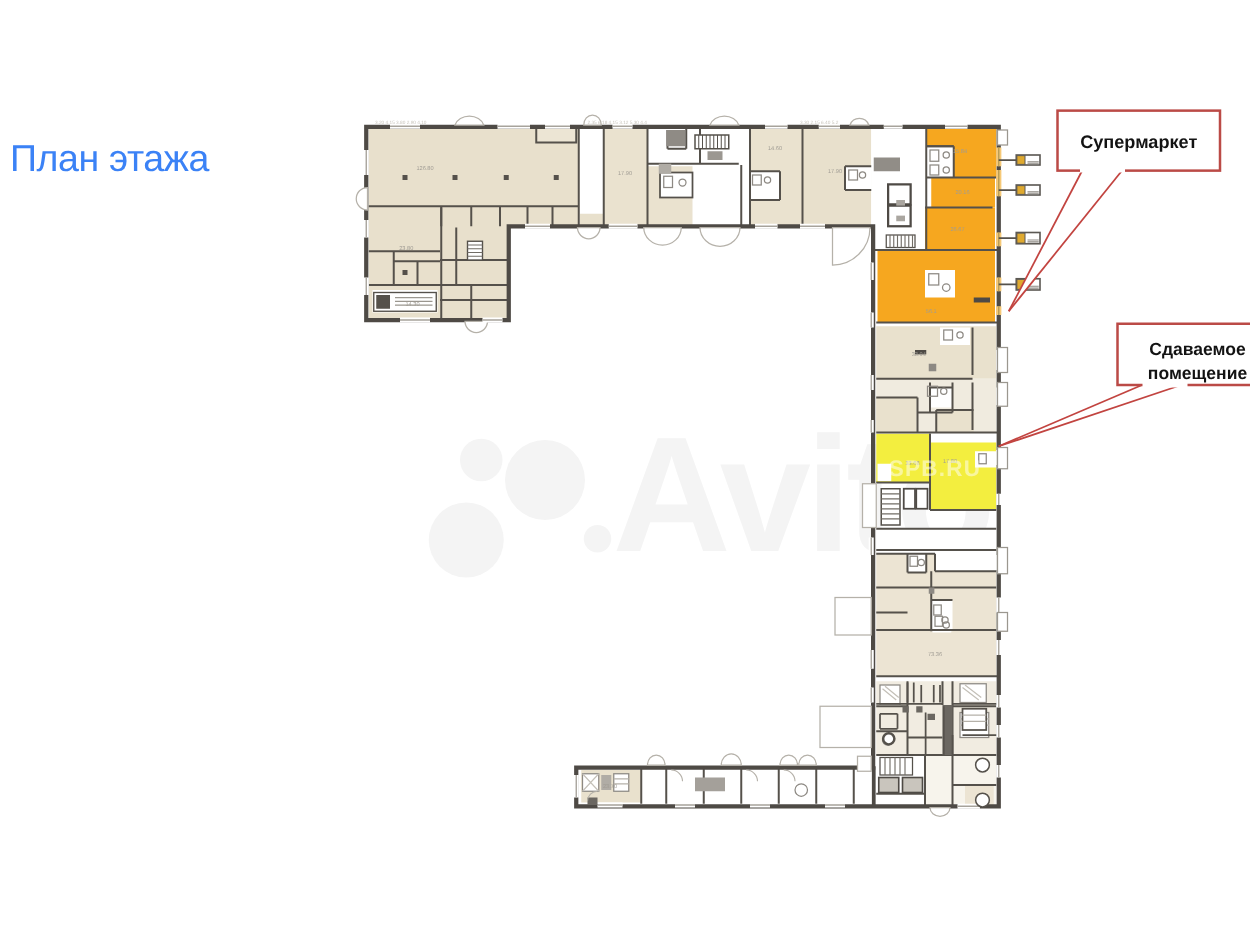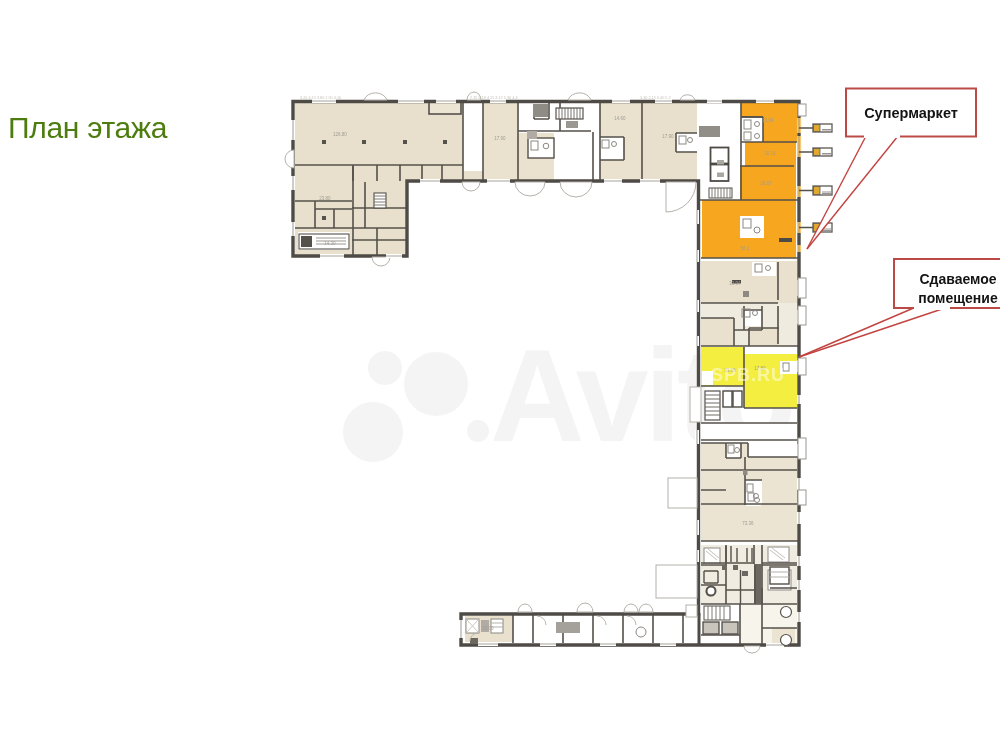--- a/index.html
+++ b/index.html
@@ -1,18 +1,18 @@
 <!DOCTYPE html>
 <html><head>
 <meta charset="utf-8">
 <style>
   html,body{margin:0;padding:0;background:#ffffff;}
   #page{position:relative;width:1000px;height:750px;background:#ffffff;overflow:hidden;
         font-family:"Liberation Sans",sans-serif;}
-  #title{position:absolute;left:8px;top:111px;font-size:30px;color:#4d7c0f;letter-spacing:-0.3px;}
+  #title{position:absolute;left:8px;top:111px;font-size:30px;color:#3b82f6;letter-spacing:-0.3px;}
 </style>
 </head>
 <body>
 <div id="page">
 <div id="title">План этажа</div>
 <svg width="1000" height="750" style="position:absolute;left:0;top:0" xmlns="http://www.w3.org/2000/svg">
 
 <g id="watermark" fill="#f4f4f4">
   <circle cx="373" cy="432" r="30"></circle>
   <circle cx="436" cy="384" r="32"></circle>

